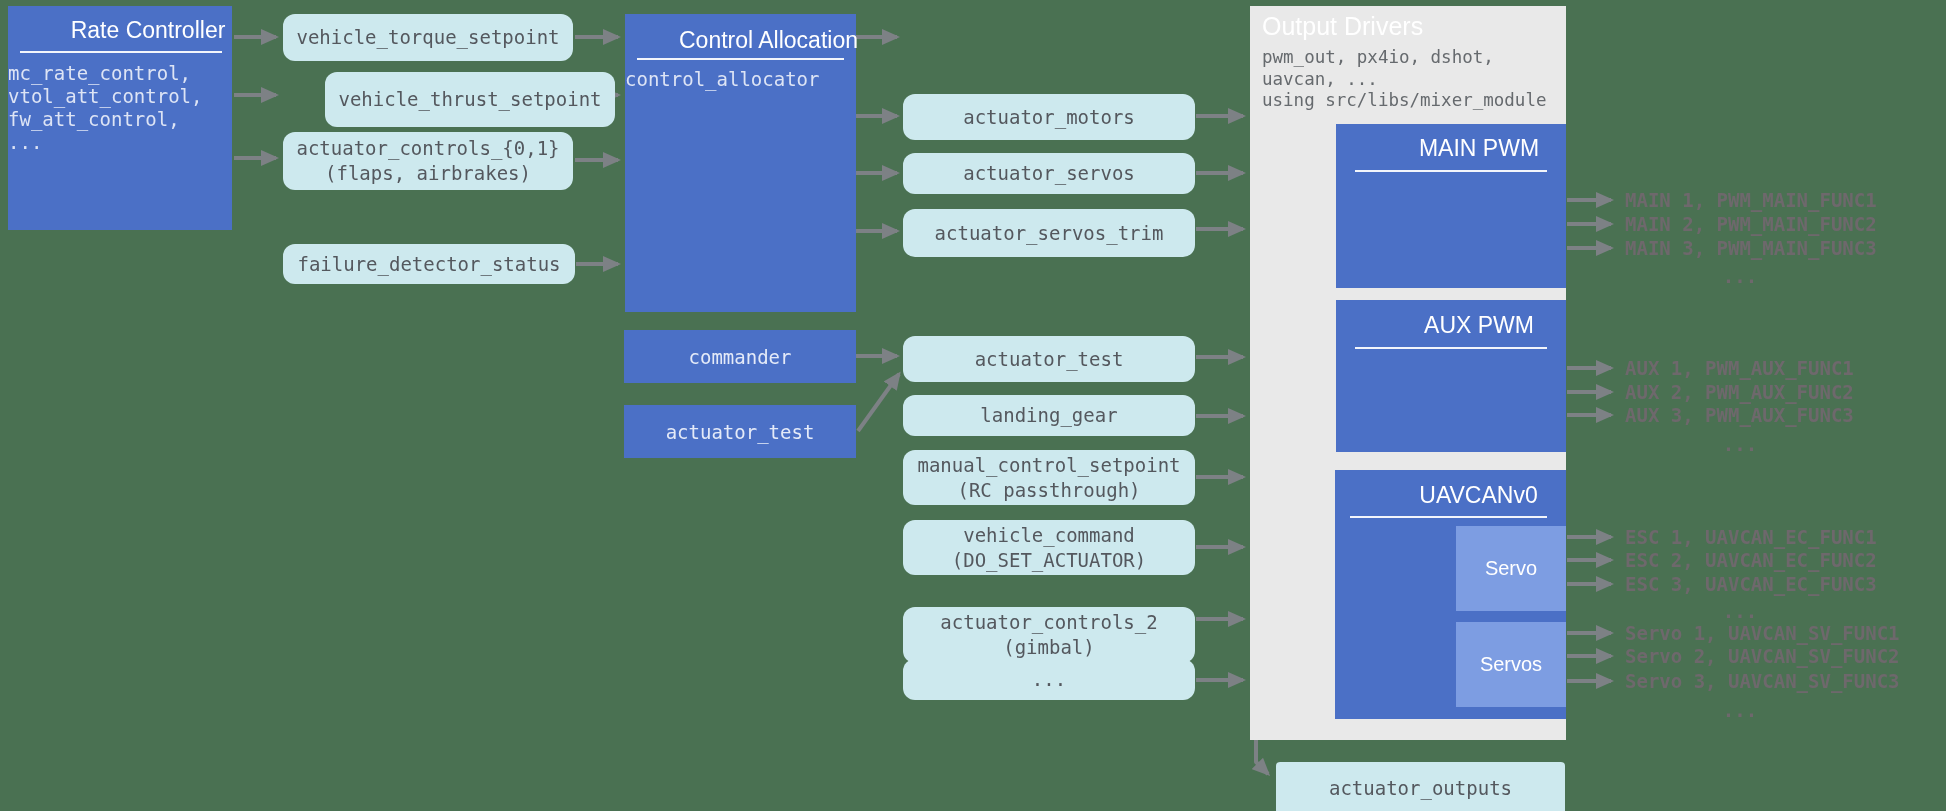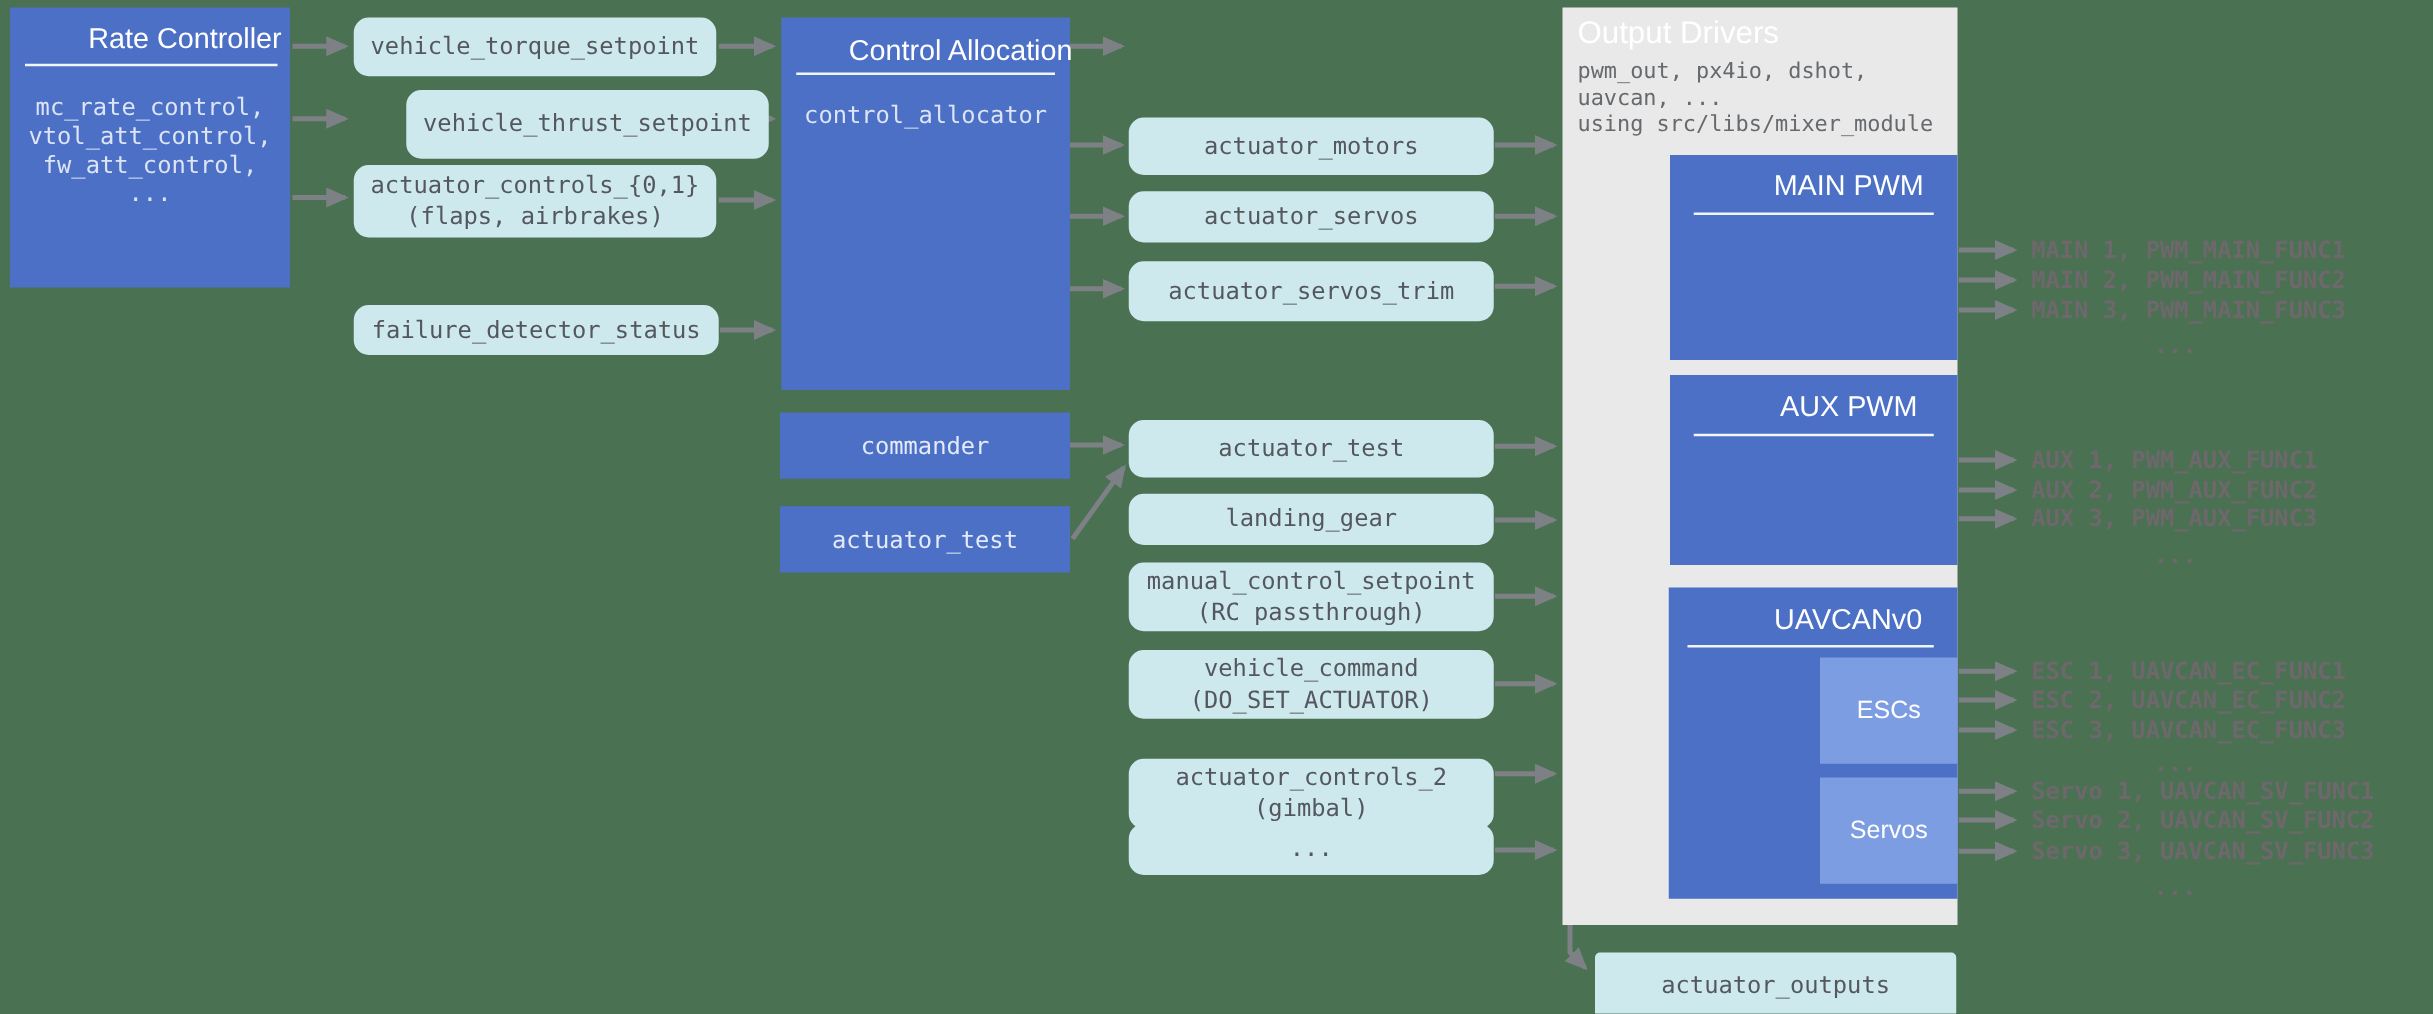--- a/index.html
+++ b/index.html
@@ -10,22 +10,22 @@
         display:flex;flex-direction:column;justify-content:center;align-items:center;
         font-family:"DejaVu Sans Mono",monospace;font-size:19px;line-height:25px;text-align:center;}
   .blue{background:#4b70c6;}
   .bluetxt{color:#e4eaf8;font-family:"DejaVu Sans Mono",monospace;font-size:19px;
            display:flex;align-items:center;justify-content:center;}
   .bluesub{background:#7d9de2;color:#ffffff;display:flex;align-items:center;justify-content:center;
            font-size:20px;font-weight:500;}
   .graybox{background:#e9e9e9;}
   .titlebar{position:absolute;color:#ffffff;font-size:23px;font-weight:500;text-align:center;margin-left:28px;}
   .rule{position:absolute;height:2px;background:#f2f5fb;}
-  .monolines{position:absolute;text-align:center;font-family:"DejaVu Sans Mono",monospace;
-             color:#dde4f5;font-size:19px;line-height:23px;white-space:pre-line;margin-top:13px;}
+  .monolines{position:absolute;font-family:"DejaVu Sans Mono",monospace;
+             color:#dde4f5;font-size:19px;line-height:23px;white-space:pre-line;}
   .odtitle{position:absolute;color:#ffffff;font-size:25px;font-weight:500;}
   .odlines{position:absolute;font-family:"DejaVu Sans Mono",monospace;color:#666a6e;
            font-size:17.5px;line-height:21.5px;white-space:pre-line;}
   .outlabel{position:absolute;font-family:"DejaVu Sans Mono",monospace;font-weight:bold;
             font-size:19px;color:#6e686c;height:24px;line-height:24px;white-space:pre;}
   .outmore{position:absolute;font-family:"DejaVu Sans Mono",monospace;font-weight:bold;
            font-size:19px;color:#6e686c;width:230px;text-align:center;height:24px;line-height:24px;}
   svg.arrows{position:absolute;left:0;top:0;pointer-events:none;}
 </style>
 </head>
@@ -155,21 +155,21 @@
   <div class="rule" style="left:1355px;top:170px;width:192px;"></div>
 
   <div class="box blue" style="left:1336px;top:300px;width:230px;height:152px;"></div>
   <div class="titlebar" style="left:1336px;top:312px;width:230px;">AUX PWM</div>
   <div class="rule" style="left:1355px;top:347px;width:192px;"></div>
 
   <div class="box blue" style="left:1335px;top:470px;width:231px;height:249px;"></div>
   <div class="titlebar" style="left:1335px;top:482px;width:231px;">UAVCANv0</div>
   <div class="rule" style="left:1350px;top:516px;width:197px;"></div>
   <div class="box bluesub" style="left:1456px;top:526px;width:110px;height:85px;">
-    <span>ESCs</span>
+    <span>Servo</span>
   </div>
   <div class="box bluesub" style="left:1456px;top:622px;width:110px;height:85px;">
     <span>Servos</span>
   </div>
 
   <div class="outlabel" style="left:1625px;top:188px;">MAIN 1, PWM_MAIN_FUNC1</div>
   <div class="outlabel" style="left:1625px;top:212px;">MAIN 2, PWM_MAIN_FUNC2</div>
   <div class="outlabel" style="left:1625px;top:236px;">MAIN 3, PWM_MAIN_FUNC3</div>
   <div class="outmore" style="left:1625px;top:264px;">...</div>
 

